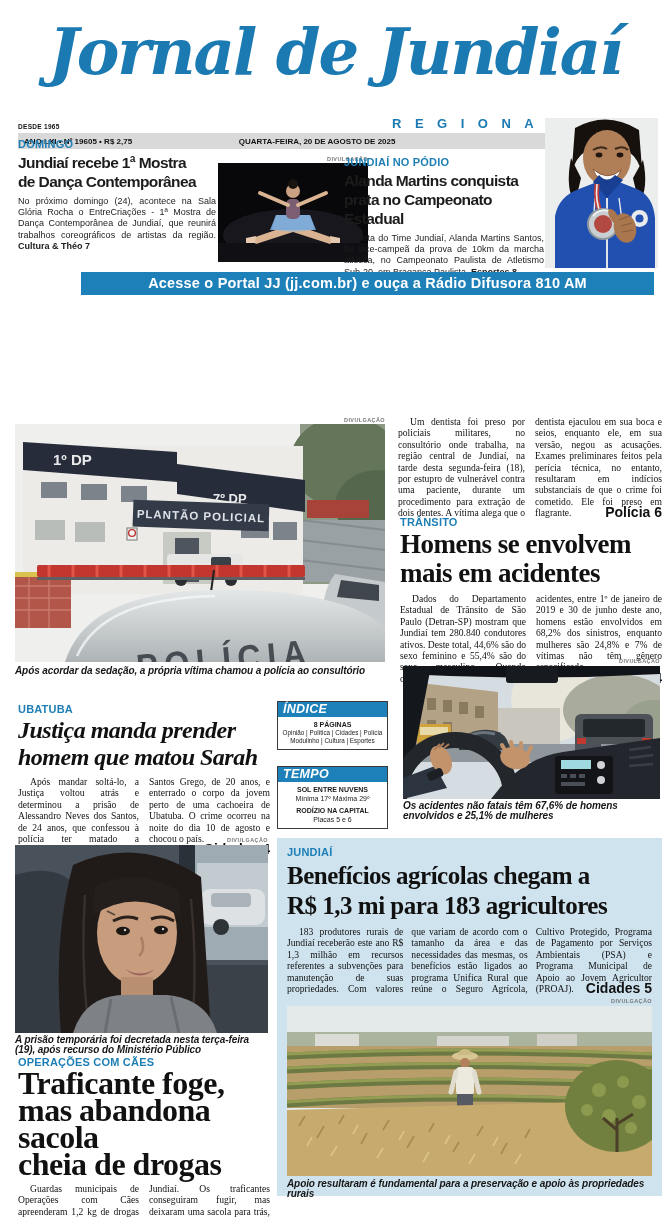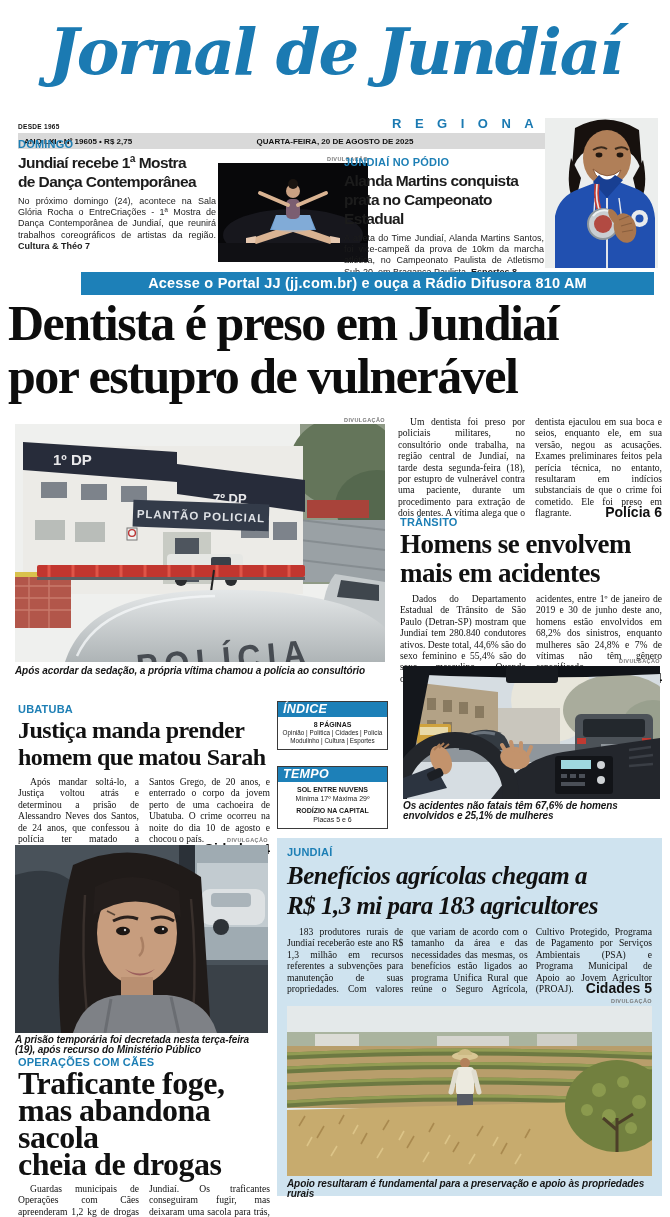--- a/index.html
+++ b/index.html
@@ -9,40 +9,40 @@
 
   
   .mast-title{font-family:"DejaVu Serif",serif;font-style:italic;font-weight:bold;
               color:#1b7ab2;font-size:64px;line-height:76px;letter-spacing:-2px;
               width:670px;text-align:center;white-space:nowrap;}
   .regional{color:#1b7ab2;font-weight:bold;font-size:13px;letter-spacing:13.5px;white-space:nowrap;}
   .since{font-size:6.5px;font-weight:bold;color:#111;letter-spacing:.3px;}
   .datebar{background:#d9d9d9;height:16px;display:flex;align-items:center;
            font-weight:bold;font-size:8px;color:#111;padding:0 6px;box-sizing:border-box;gap:22px;}
   .datebar span{flex:1;white-space:nowrap;}
-  .datebar .mid{text-align:center;}
+  .datebar .mid{text-align:left;}
   .datebar .rgt{text-align:right;}
 
   .banner{background:#1d80b8;color:#fff;font-weight:bold;font-size:14.5px;
           text-align:center;line-height:23px;letter-spacing:.2px;}
 
   .kicker{color:#1d7fb5;font-weight:bold;font-size:11px;letter-spacing:.2px;white-space:pre-line;}
   .hl-sans{font-weight:bold;font-size:15.5px;line-height:19px;color:#1c1c1c;
            letter-spacing:-.6px;white-space:pre-line;margin-top:3px;}
   .body-sans{font-size:9px;line-height:11.2px;color:#1c1c1c;text-align:justify;margin-top:5px;}
   .inref{font-weight:bold;}
 
   .lead-hl{font-family:"Liberation Serif",serif;font-weight:bold;font-size:50px;line-height:53px;
            letter-spacing:-1.5px;color:#0d0d0d;white-space:pre-line;}
   .hl-serif{font-family:"Liberation Serif",serif;font-weight:bold;color:#111;
             letter-spacing:-.5px;white-space:pre-line;margin-top:2px;}
   .fs27{font-size:27px;line-height:29px;}
   .fs25{font-size:32px;line-height:27px;}
-  .fs24i{font-size:24px;line-height:27px;}
-  .fs25i{font-size:25px;line-height:30px;font-style:italic;}
+  .fs24i{font-size:24px;line-height:27px;font-style:italic;}
+  .fs25i{font-size:25px;line-height:30px;}
 
   .cols{column-gap:10px;margin-top:5px;}
   .c2{column-count:2;} .c3{column-count:3;column-gap:8px;}
   .cols p{margin:0;font-family:"Liberation Serif",serif;font-size:9.6px;line-height:11.4px;
           color:#111;text-align:justify;text-indent:12px;}
   .pgref{float:right;font-family:"Liberation Sans",sans-serif;font-weight:bold;
          font-size:14px;color:#111;font-style:normal;}
 
   .credit{font-size:5.5px;font-weight:bold;color:#777;letter-spacing:.4px;text-align:right;}
   .caption{font-style:italic;font-weight:bold;font-size:10px;line-height:10px;
@@ -135,22 +135,20 @@
       <circle cx="58" cy="106" r="9" fill="#b24a42"></circle>
       <path d="M48 98 a14 14 0 0 1 16 -5" stroke="#eef1f2" stroke-width="2" fill="none"></path>
       <ellipse cx="80" cy="110" rx="11" ry="15" fill="#a9764e" transform="rotate(-14 80 110)"></ellipse>
       <ellipse cx="69" cy="99" rx="4" ry="9" fill="#a9764e" transform="rotate(-32 69 99)"></ellipse>
       <path d="M74 102 l10 -4 M76 108 l11 -3 M77 114 l11 -2" stroke="#8a5f3e" stroke-width="1.2" fill="none"></path>
     </svg>
   </figure>
 
   <div class="abs banner" style="left:81px;top:272px;width:573px;z-index:3;">Acesse o Portal JJ (jj.com.br) e ouça a Rádio Difusora 810 AM</div>
 
-  <div class="abs lead-hl" style="left:8px;top:297px;width:660px;">Dentista é preso em Jundiaí
-por estupro de vulnerável</div>
 
   <div class="abs credit" style="left:15px;top:417px;width:370px;">DIVULGAÇÃO</div>
   <figure class="abs" style="left:15px;top:424px;">
     <svg width="370" height="238" viewBox="0 0 370 238">
       <defs>
         <linearGradient id="roofG" x1="0" y1="0" x2="0" y2="1">
           <stop offset="0" stop-color="#e4e7e8"></stop>
             <stop offset="1" stop-color="#aeb4b6"></stop>
         </linearGradient>
       </defs>

